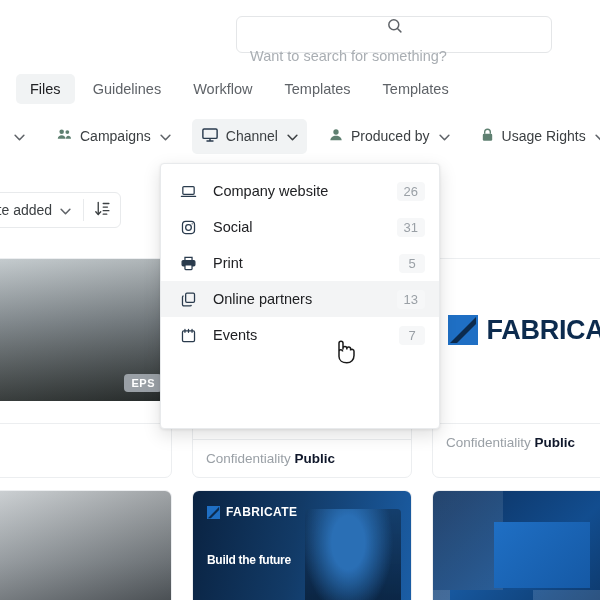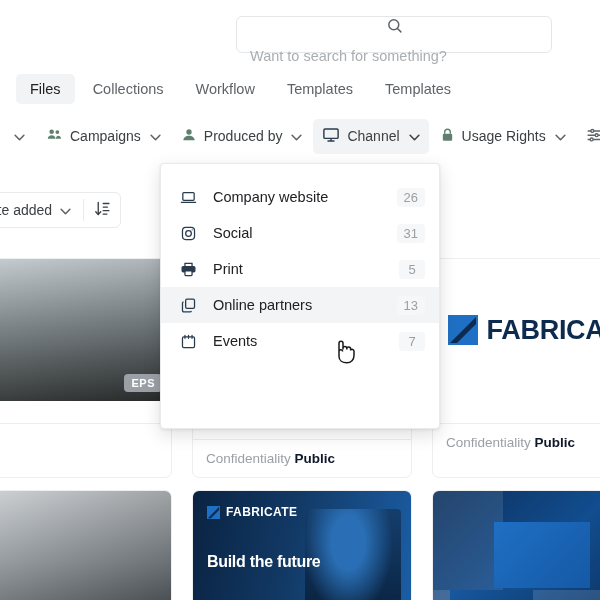--- a/index.html
+++ b/index.html
@@ -40,21 +40,21 @@
   .tab {
     font-size: 14.5px; color: #5f6368;
     padding: 7px 14px; border-radius: 5px;
     white-space: nowrap; cursor: pointer;
   }
   .tab.active { background: #f1f3f4; color: #202124; }
 
   
   .filterbar {
     position: absolute; left: 0; top: 118px; width: 600px; height: 36px;
-    display: flex; align-items: center; gap: 2px;
+    display: flex; align-items: center; gap: 12px;
     padding-left: 2px;
   }
   .chip {
     display: flex; align-items: center; gap: 7px;
     padding: 7px 9px; border-radius: 5px;
     font-size: 14px; color: #3c4043; white-space: nowrap;
     cursor: pointer;
   }
   .chip.active { background: #f1f3f4; }
   .chip .caret { margin-left: 2px; }
@@ -120,21 +120,21 @@
       linear-gradient(180deg, #b9c2c6 0%, #7d878d 45%, #39403f 100%);
   }
   .t-hero { background: linear-gradient(100deg, #0a2342 0%, #123a66 45%, #1b5fa8 100%); }
   .t-hero .hero-logo {
     position: absolute; left: 14px; top: 14px;
     display: flex; align-items: center; gap: 6px;
     color: #fff; font-size: 12px; font-weight: bold; letter-spacing: .4px;
   }
   .t-hero .hero-head {
     position: absolute; left: 14px; top: 62px;
-    color: #fff; font-size: 16px; font-weight: bold; letter-spacing: -.3px;
+    color: #fff; font-size: 12px; font-weight: bold; letter-spacing: -.3px;
   }
   .t-hero .hero-worker {
     position: absolute; right: 10px; top: 18px; width: 96px; height: 120px;
     background: radial-gradient(ellipse at 45% 28%, #2a6fb5 0 22%, rgba(12,43,78,0) 60%),
                 linear-gradient(180deg, rgba(20,60,104,.9), rgba(8,28,52,.95));
     border-radius: 4px;
   }
   .t-blocks {
     background:
       linear-gradient(90deg, rgba(255,255,255,.10) 0 32%, rgba(255,255,255,0) 32%),
@@ -157,21 +157,21 @@
       linear-gradient(180deg, #c6ccd0 0%, #8a9298 50%, #434a50 100%);
   }
 
   
   .menu {
     position: absolute; left: 160px; top: 163px;
     width: 280px; height: 266px;
     background: #fff;
     border: 1px solid #e8eaec; border-radius: 4px;
     box-shadow: 0 6px 18px rgba(0,0,0,.13), 0 1px 3px rgba(0,0,0,.08);
-    padding: 15px 0; overflow: hidden;
+    padding: 9px 0; overflow: hidden;
     z-index: 40;
   }
   .mitem {
     display: flex; align-items: center;
     height: 36px; padding: 0 14px 0 18px; gap: 16px;
     cursor: pointer;
   }
   .mitem.hover { background: #f3f4f5; }
   .mitem .mico { width: 18px; display: flex; align-items: center; justify-content: center; flex: 0 0 18px; }
   .mitem .mlabel { font-size: 14.5px; color: #202124; flex: 1 1 auto; white-space: nowrap; }
@@ -196,21 +196,21 @@
           <circle cx="11" cy="11" r="7"></circle>
             <line x1="16.5" y1="16.5" x2="21" y2="21"></line>
         </svg>
       </span>
       <input class="search-input" type="text" placeholder="Want to search for something?" style="">
     </div>
   </div>
 
   <div class="tabs">
     <div class="tab active">Files</div>
-    <div class="tab">Collections</div>
+    <div class="tab">Guidelines</div>
     <div class="tab">Workflow</div>
     <div class="tab">Templates</div>
     <div class="tab">Templates</div>
   </div>
 
   <div class="filterbar">
 
     <div class="chip chip-arrow-only">
       <span class="caret">
         <svg width="11" height="7" viewBox="0 0 12 8">
@@ -229,47 +229,47 @@
         </svg>
       </span>
       <span>Campaigns</span>
       <span class="caret">
         <svg width="11" height="7" viewBox="0 0 12 8">
             <path d="M1 1.5 L6 6.5 L11 1.5" fill="none" stroke="#5f6368" stroke-width="1.8" stroke-linecap="round" stroke-linejoin="round"></path>
           </svg>
       </span>
     </div>
 
-    <div class="chip">
-      <span>
-        <svg width="16" height="16" viewBox="0 0 24 24" fill="#5f8071">
-          <circle cx="12" cy="7.5" r="4"></circle>
-            <path d="M3.5 20c0-4.3 3.8-7 8.5-7s8.5 2.7 8.5 7z"></path>
-        </svg>
-      </span>
-      <span>Produced by</span>
-      <span class="caret">
-        <svg width="11" height="7" viewBox="0 0 12 8">
-            <path d="M1 1.5 L6 6.5 L11 1.5" fill="none" stroke="#5f6368" stroke-width="1.8" stroke-linecap="round" stroke-linejoin="round"></path>
-          </svg>
-      </span>
-    </div>
-
     <div class="chip active">
       <span>
         <svg width="18" height="18" viewBox="0 0 24 24" fill="none" stroke="#2a3b4d" stroke-width="1.9">
           <rect x="2.5" y="4" width="19" height="12.5" rx="1.6"></rect>
           <line x1="8" y1="20" x2="16" y2="20" stroke-linecap="round"></line>
           <line x1="12" y1="16.5" x2="12" y2="20"></line>
         </svg>
       </span>
       <span>Channel</span>
       <span class="caret">
         <svg width="11" height="7" viewBox="0 0 12 8">
             <path d="M1 1.5 L6 6.5 L11 1.5" fill="none" stroke="#3c4043" stroke-width="1.8" stroke-linecap="round" stroke-linejoin="round"></path>
+          </svg>
+      </span>
+    </div>
+
+    <div class="chip">
+      <span>
+        <svg width="16" height="16" viewBox="0 0 24 24" fill="#5f8071">
+          <circle cx="12" cy="7.5" r="4"></circle>
+            <path d="M3.5 20c0-4.3 3.8-7 8.5-7s8.5 2.7 8.5 7z"></path>
+        </svg>
+      </span>
+      <span>Produced by</span>
+      <span class="caret">
+        <svg width="11" height="7" viewBox="0 0 12 8">
+            <path d="M1 1.5 L6 6.5 L11 1.5" fill="none" stroke="#5f6368" stroke-width="1.8" stroke-linecap="round" stroke-linejoin="round"></path>
           </svg>
       </span>
     </div>
 
     <div class="chip">
       <span>
         <svg width="15" height="16" viewBox="0 0 24 24" fill="#5f8071">
           <rect x="4.5" y="10" width="15" height="11" rx="2"></rect>
           <path d="M7.5 10V7.2a4.5 4.5 0 0 1 9 0V10" fill="none" stroke="#5f8071" stroke-width="2.2"></path>
         </svg>

